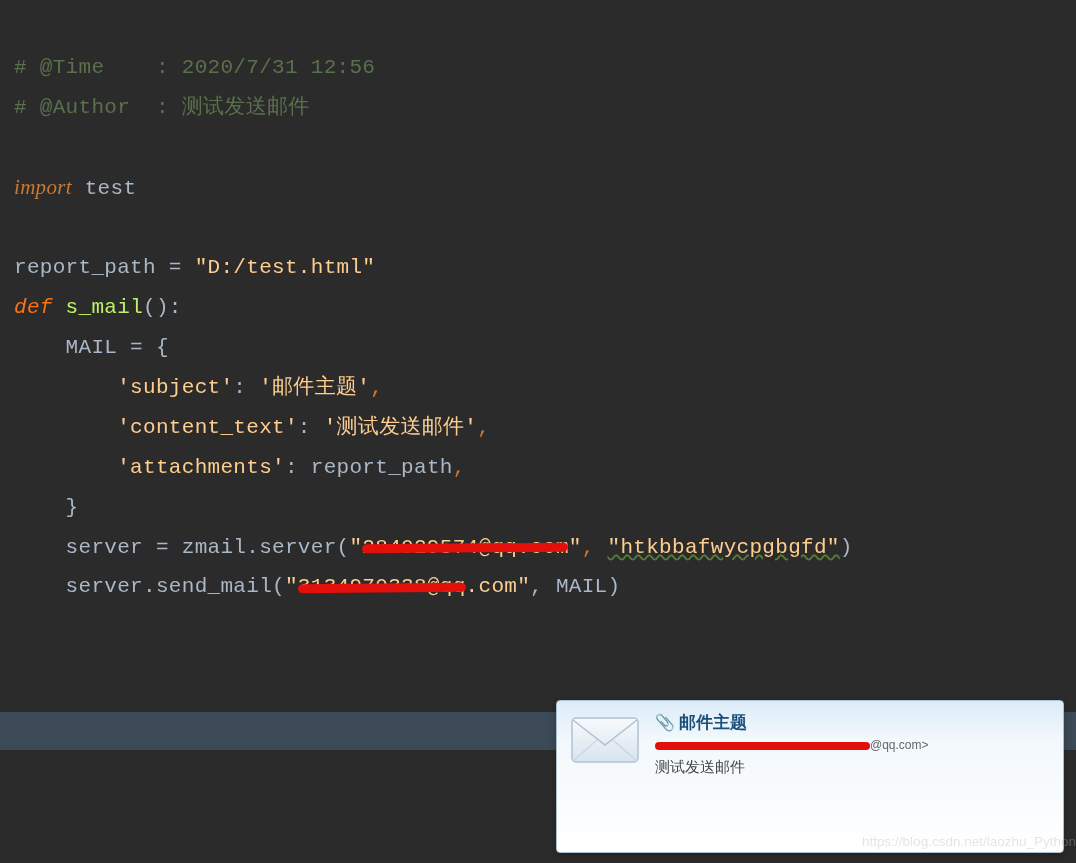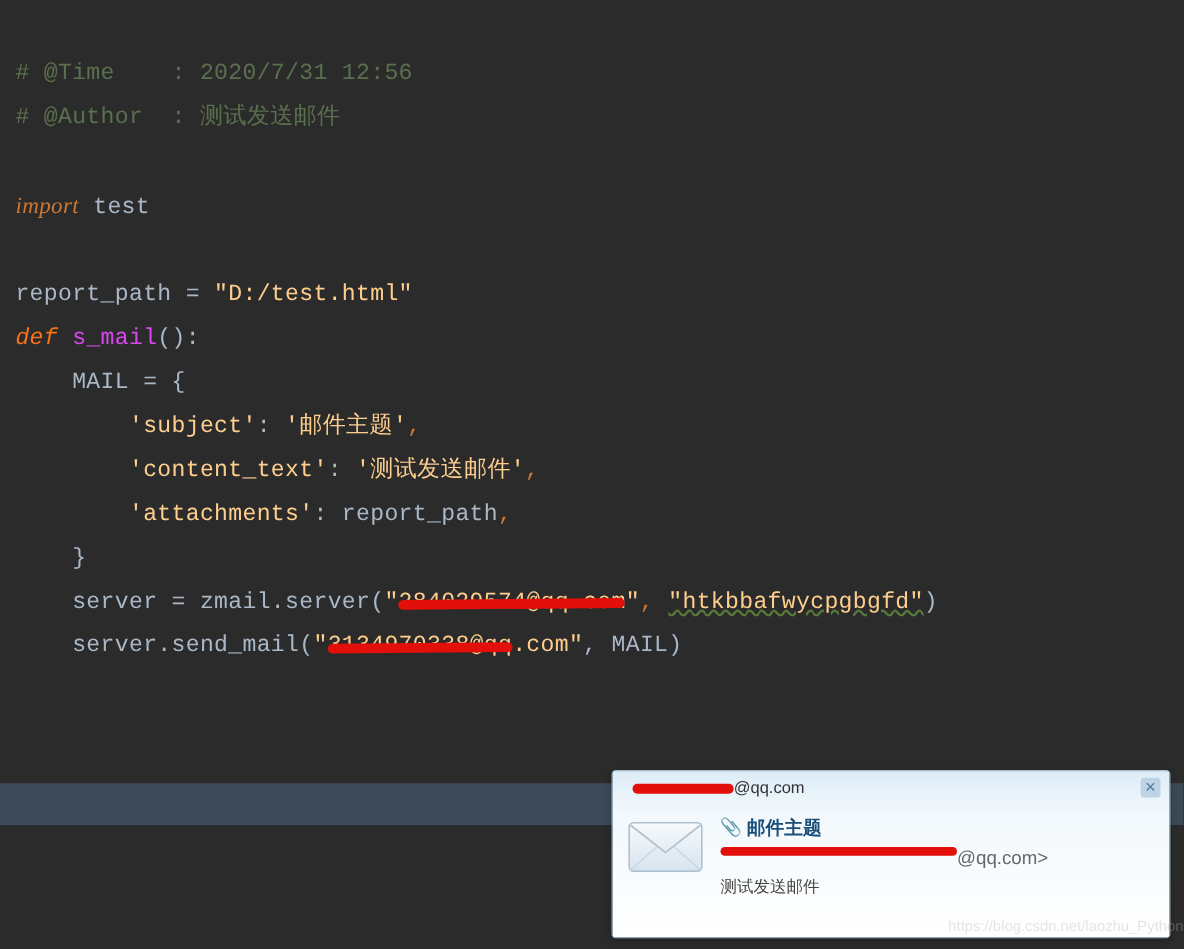--- a/index.html
+++ b/index.html
@@ -22,21 +22,21 @@
       padding: 8px 14px;
       background: #2b2b2b;
       height: 712px;
       white-space: pre;
       letter-spacing: 0.3px;
     }
     .comment { color: #6a8759; opacity: 0.75; }
     .keyword { color: #cc7832; font-style: italic; font-family: Liberation Serif, serif; }
     .keyword-def { color: #f97316; font-style: italic; }
     .identifier { color: #a9b7c6; }
-    .func-name { color: #d946ef; }
+    .func-name { color: #bef264; }
     .string { color: #fece8e; }
     .operator { color: #a9b7c6; }
     .paren { color: #a9b7c6; }
     .comma { color: #cc7832; }
     .redacted {
       position: relative;
       display: inline-block;
     }
     .redacted-strike {
       position: absolute;
@@ -148,22 +148,23 @@
       display: flex;
       align-items: center;
       gap: 4px;
     }
     .attach-icon {
       color: #6a7a8a;
       font-size: 16px;
     }
     .popup-from {
       color: #666;
-      font-size: 17px;
-      display: flex;
+      font-size: 12px;
+      display: flex;
+      align-items: center;
     }
     .popup-from-redacted {
       position: relative;
       display: inline-block;
       width: 215px;
       height: 16px;
     }
     .popup-from-redacted::after {
       content: "";
       position: absolute;
@@ -172,20 +173,21 @@
       top: 50%;
       height: 8px;
       background: #e30f0a;
       border-radius: 5px;
       transform: translateY(-50%);
     }
     .popup-text {
       color: #444;
       font-size: 15px;
       margin-top: 2px;
+      font-family: Liberation Mono, monospace;
     }
     .watermark {
       position: absolute;
       right: 0;
       bottom: 8px;
       color: rgba(180,180,180,0.35);
       font-family: sans-serif;
       font-size: 13.5px;
       z-index: 20;
     }
@@ -207,25 +209,20 @@
 <span class="string">        'attachments'</span><span>: </span><span class="identifier">report_path</span><span class="comma">,</span>
 <span class="identifier">    }</span>
 <span class="identifier">    server = zmail.server(</span><span class="string">"</span><span class="string redacted"><span>284029574@qq.com</span><span class="redacted-strike"></span></span><span class="string">"</span><span class="comma">, </span><span class="string underline-warn">"htkbbafwycpgbgfd"</span><span>)</span>
 <span class="identifier">    server.send_mail(</span><span class="string">"</span><span class="string redacted"><span>3134970338@qq</span><span class="redacted-strike"></span></span><span class="string">.com</span><span class="string">"</span><span class="identifier">, MAIL)</span>
 </div>
 
 <div class="bottom-bar"></div>
 <div class="bottom-empty"></div>
 
 <div class="popup">
-  <div class="popup-header">
-    <span class="popup-header-redacted"></span>
-      <span>@qq.com</span>
-    <span class="popup-close">✕</span>
-  </div>
   <div class="popup-body">
     <div class="mail-icon">
       <svg viewBox="0 0 72 54">
         <defs>
           <linearGradient id="envg" x1="0" y1="0" x2="0" y2="1">
             <stop offset="0" stop-color="#f7fafc"></stop>
             <stop offset="1" stop-color="#d8e4ee"></stop>
           </linearGradient>
         </defs>
         <rect x="3" y="5" width="66" height="44" rx="4" fill="url(#envg)" stroke="#b0c2d2" stroke-width="1.5"></rect>

